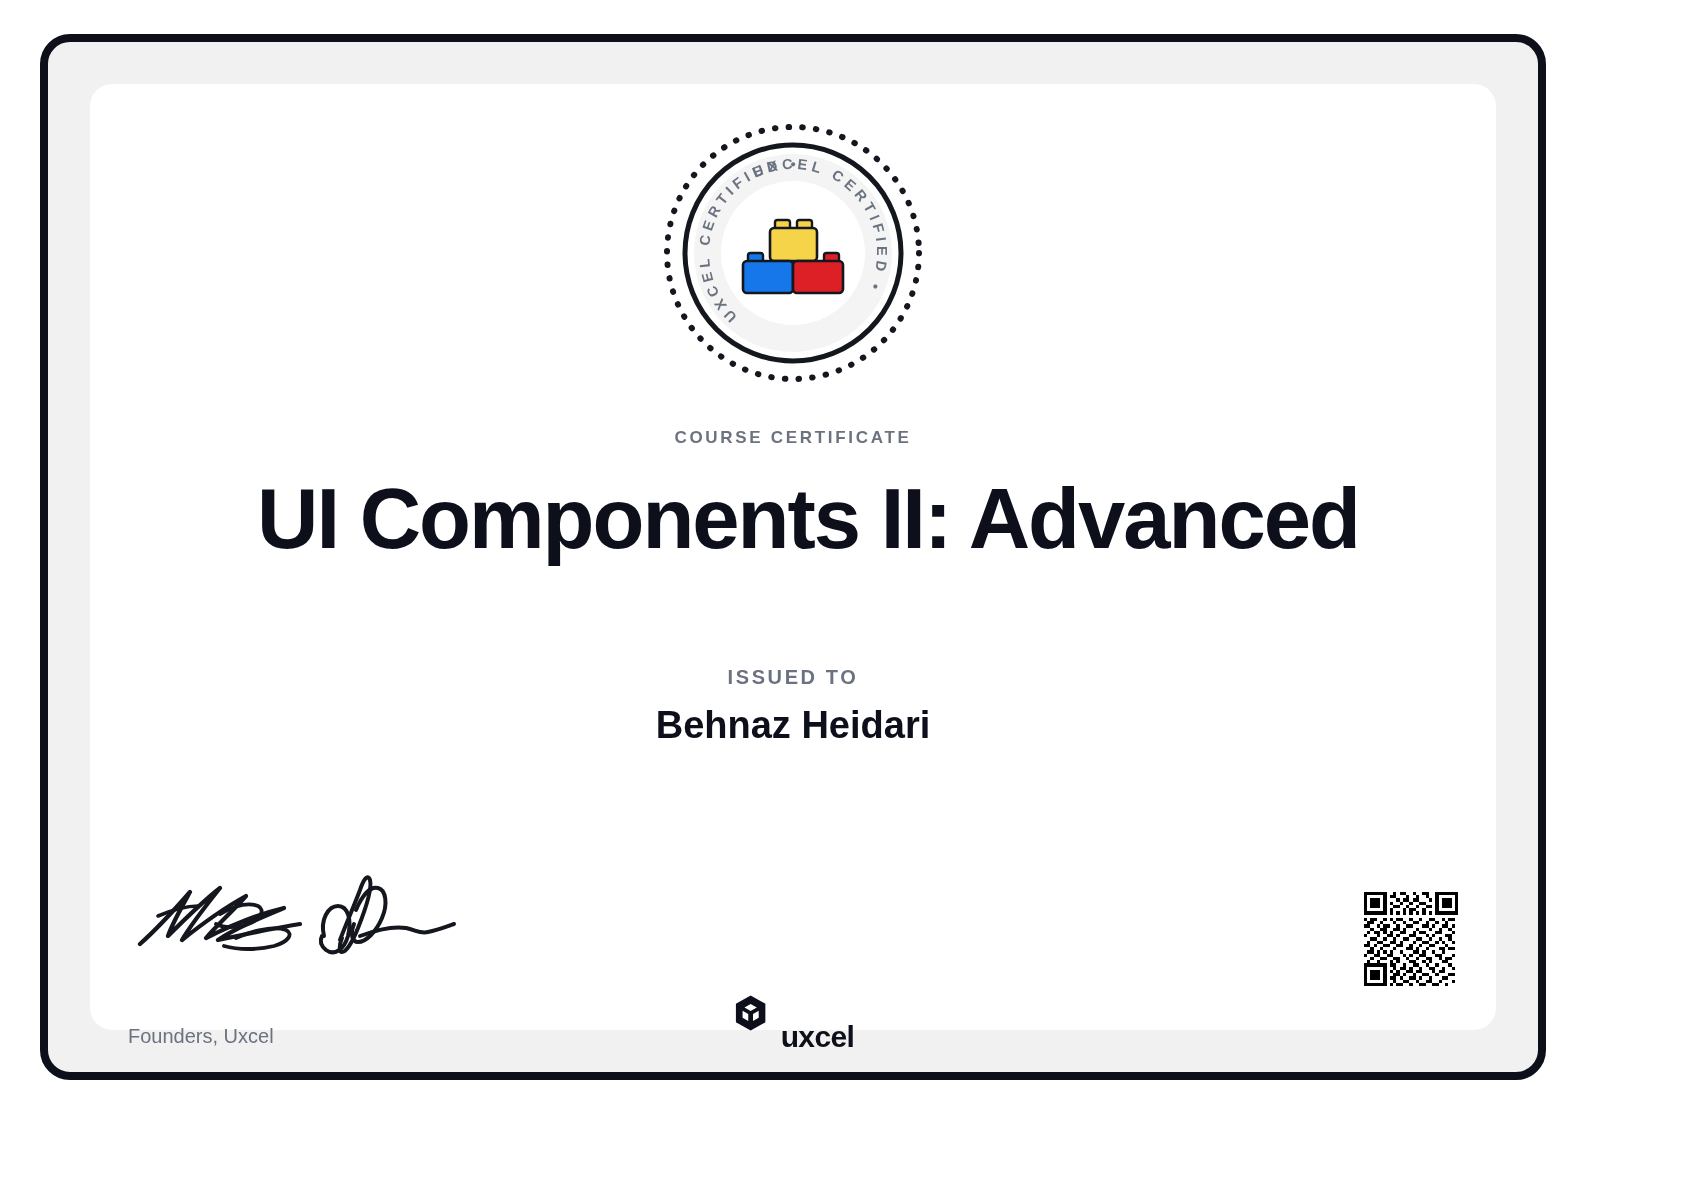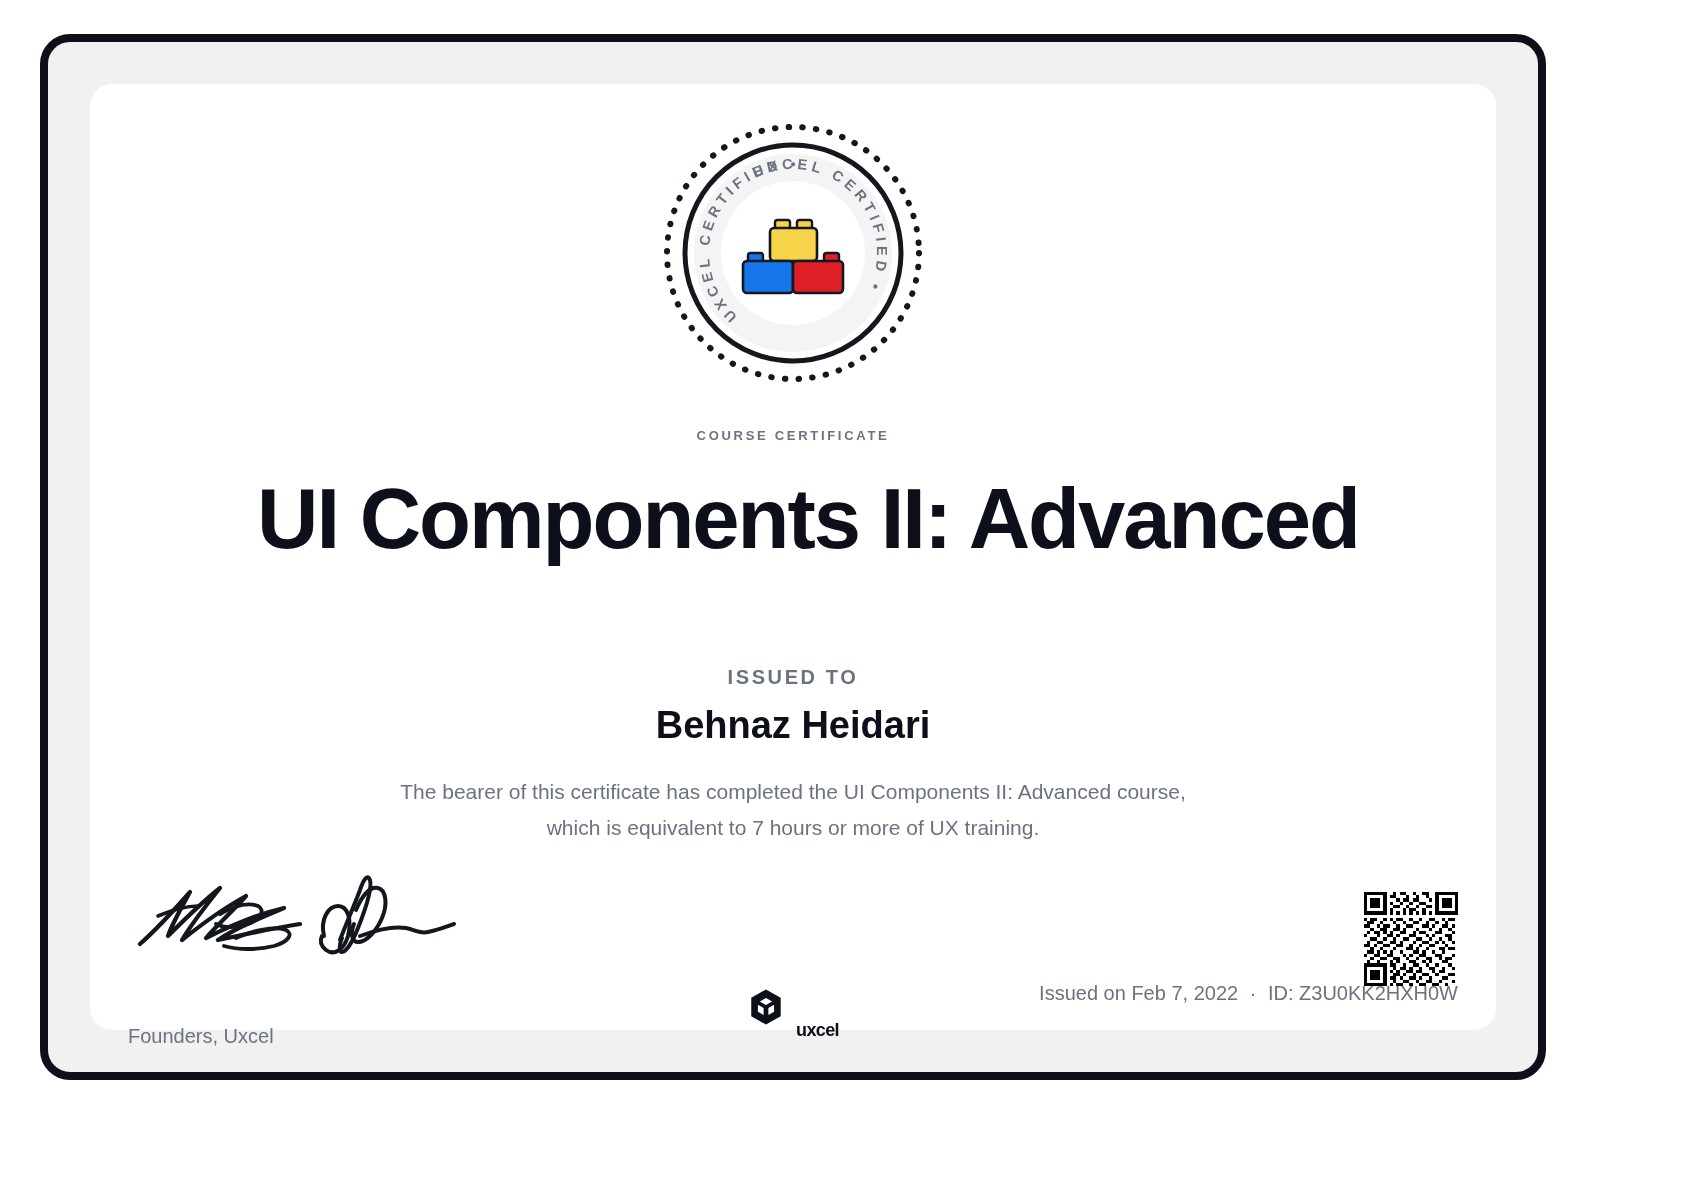--- a/index.html
+++ b/index.html
@@ -42,21 +42,21 @@
     width: 262px;
     height: 262px;
   }
   .badge-svg { display: block; width: 262px; height: 262px; }
 
   
   .kicker {
     position: absolute;
     left: 0; right: 0;
     text-align: center;
-    font-size: 13px;
+    font-size: 17px;
     font-weight: 700;
     letter-spacing: 2.7px;
     color: #6b7280;
   }
   .kicker.course { top: 344px; }
   .kicker.issued { top: 582px; font-size: 20px; letter-spacing: 2.6px; }
 
   .course-title {
     position: absolute;
     left: 0; right: 0;
@@ -117,21 +117,21 @@
     position: absolute;
     left: 50%;
     transform: translateX(-50%);
     top: 888px;
     display: flex;
     align-items: center;
     gap: 11px;
   }
   .brand-mark { display: block; width: 38px; height: 38px; }
   .brand-name {
-    font-size: 18px;
+    font-size: 30px;
     font-weight: 700;
     color: #0d0f1a;
     letter-spacing: -0.6px;
     margin-top: 48px;
   }
 
   
   .issue-meta {
     position: absolute;
     right: 38px;
@@ -195,24 +195,20 @@
     </div>
 
     <div class="kicker course">COURSE CERTIFICATE</div>
 
     <h1 class="course-title">UI Components II: Advanced</h1>
 
     <div class="kicker issued">ISSUED TO</div>
 
     <div class="recipient-name">Behnaz Heidari</div>
 
-    <p class="description">
-      <span>The bearer of this certificate has completed the UI Components II: Advanced</span>
-      <span>course, which is equivalent to 7 hours or more of UX training.</span>
-    </p>
 
     <div class="signatures">
       <svg viewBox="0 0 330 115" xmlns="http://www.w3.org/2000/svg">
         <g fill="none" stroke="#15171f" stroke-linecap="round" stroke-linejoin="round">
 
           <path d="M12 100 C30 84 48 64 62 48 C52 66 44 80 40 92 C56 76 74 58 92 44
                    C76 64 62 82 54 96 C74 80 96 64 118 52 C104 68 88 82 78 94
                    C102 82 130 70 156 64 C132 74 108 84 90 96 C118 90 146 84 172 80" stroke-width="4.2"></path>
           <path d="M30 72 C44 66 58 62 70 62" stroke-width="3.6"></path>
           <path d="M92 70 C106 62 120 58 130 62 C138 66 132 76 120 80
@@ -464,20 +460,15 @@
           <rect x="8" y="28" width="1" height="1"></rect>
             <rect x="10" y="28" width="2" height="1"></rect>
           <rect x="14" y="28" width="1" height="1"></rect>
             <rect x="17" y="28" width="2" height="1"></rect>
           <rect x="21" y="28" width="2" height="1"></rect>
             <rect x="25" y="28" width="1" height="1"></rect>
         </g>
       </svg>
     </div>
 
-    <div class="issue-meta">
-      <span>Issued on Feb 7, 2022</span>
-      <span class="meta-dot">·</span>
-      <span>ID: Z3U0KK2HXH0W</span>
-    </div>
 
   </div>
 </div>
 
 </body></html>

